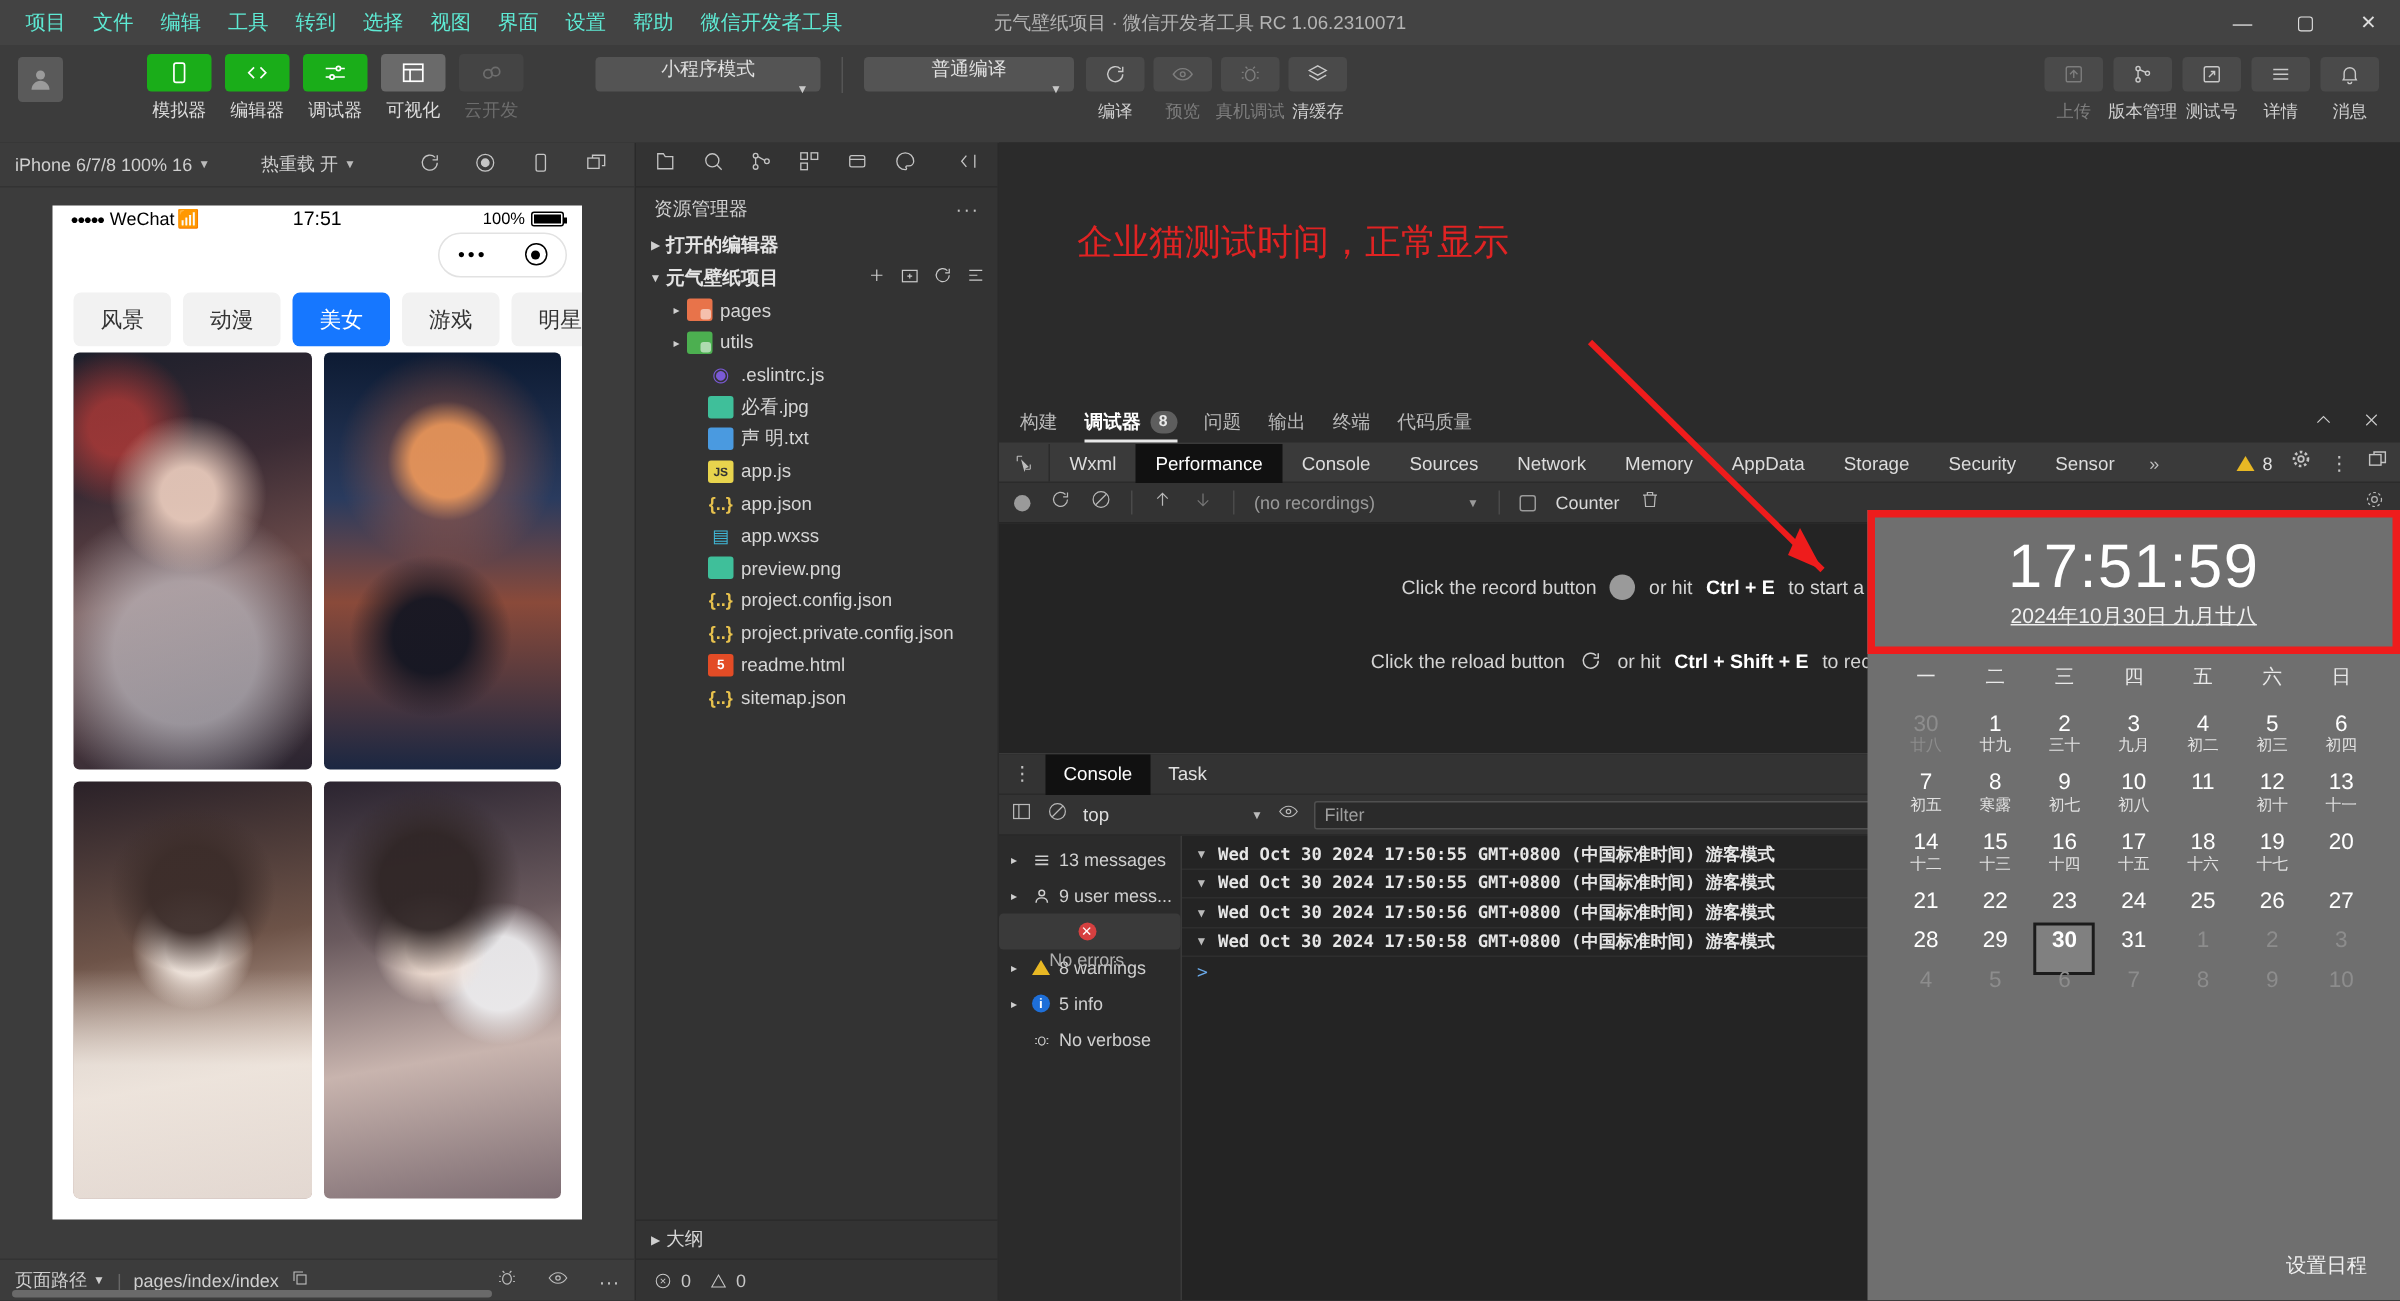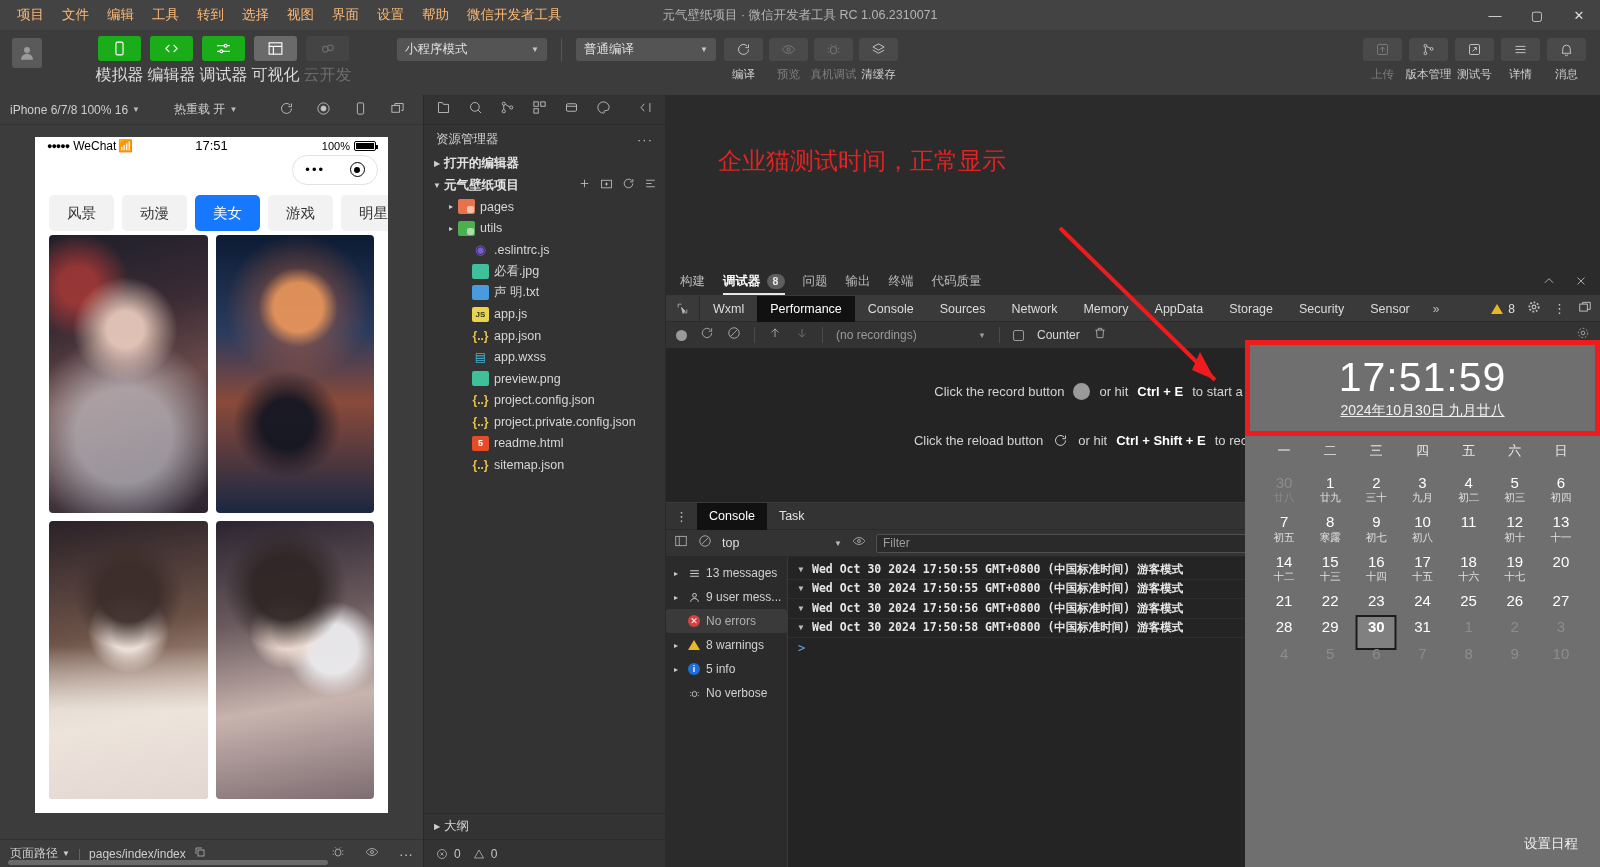--- a/index.html
+++ b/index.html
@@ -12,21 +12,21 @@
   }
   .app { position: relative; width: 1600px; height: 867px; background: #2b2b2b; }
 
   
   .titlebar {
     height: 30px; background: #434343; display: flex; align-items: center;
     position: relative;
   }
   .menu { display: flex; align-items: center; padding-left: 8px; gap: 0px; }
   .menu-item {
-    color: #fdba74; font-size: 13.5px; padding: 4px 9px; white-space: nowrap;
+    color: #5eead4; font-size: 13.5px; padding: 4px 9px; white-space: nowrap;
     cursor: default;
   }
   .win-title {
     position: absolute; left: 0; right: 0; text-align: center;
     color: #b4b4b4; font-size: 12.5px; pointer-events: none;
   }
   .win-ctrls { position: absolute; right: 0; top: 0; height: 30px; display: flex; }
   .win-btn {
     width: 42px; height: 30px; display: flex; align-items: center; justify-content: center;
     color: #ddd; font-size: 13px;
@@ -44,27 +44,27 @@
   .tbtn { width: 43px; display: flex; flex-direction: column; align-items: center; cursor: default; }
   .tbtn .ico {
     width: 43px; height: 25px; border-radius: 3px; display: flex;
     align-items: center; justify-content: center;
   }
   .tbtn.green .ico { background: #1aad19; }
   .tbtn.gray .ico { background: #6a6a6a; }
   .tbtn.dis .ico { background: #444; }
   .tbtn .ico svg { width: 17px; height: 17px; stroke: #fff; fill: none; stroke-width: 1.6; }
   .tbtn.dis .ico svg { stroke: #6d6d6d; }
-  .tbtn .lbl { font-size: 16px; color: #dcdcdc; margin-top: 4px; white-space: nowrap; }
+  .tbtn .lbl { font-size: 12px; color: #dcdcdc; margin-top: 4px; white-space: nowrap; }
   .tbtn.dis .lbl { color: #6d6d6d; }
 
   .mid-group { display: flex; align-items: flex-start; margin-left: 48px; margin-top: 8px; gap: 8px; }
   .sel {
     background: #545454; border-radius: 3px; height: 23px; display: flex; align-items: center;
-    padding: 0 8px; color: #e0e0e0; font-size: 12.5px; position: relative;
+    padding: 0 8px; color: #e0e0e0; font-size: 12.5px; position: relative; flex-direction: column;
   }
   .sel .arrow { margin-left: auto; font-size: 8px; color: #c8c8c8; padding-left: 14px; }
   .sel.w1 { width: 150px; }
   .sel.w2 { width: 140px; }
   .divider-v { width: 1px; height: 24px; background: #555; margin: 0 6px; }
   .abtn { width: 39px; display: flex; flex-direction: column; align-items: center; }
   .abtn .ico {
     width: 39px; height: 23px; background: #4a4a4a; border-radius: 3px;
     display: flex; align-items: center; justify-content: center;
   }

